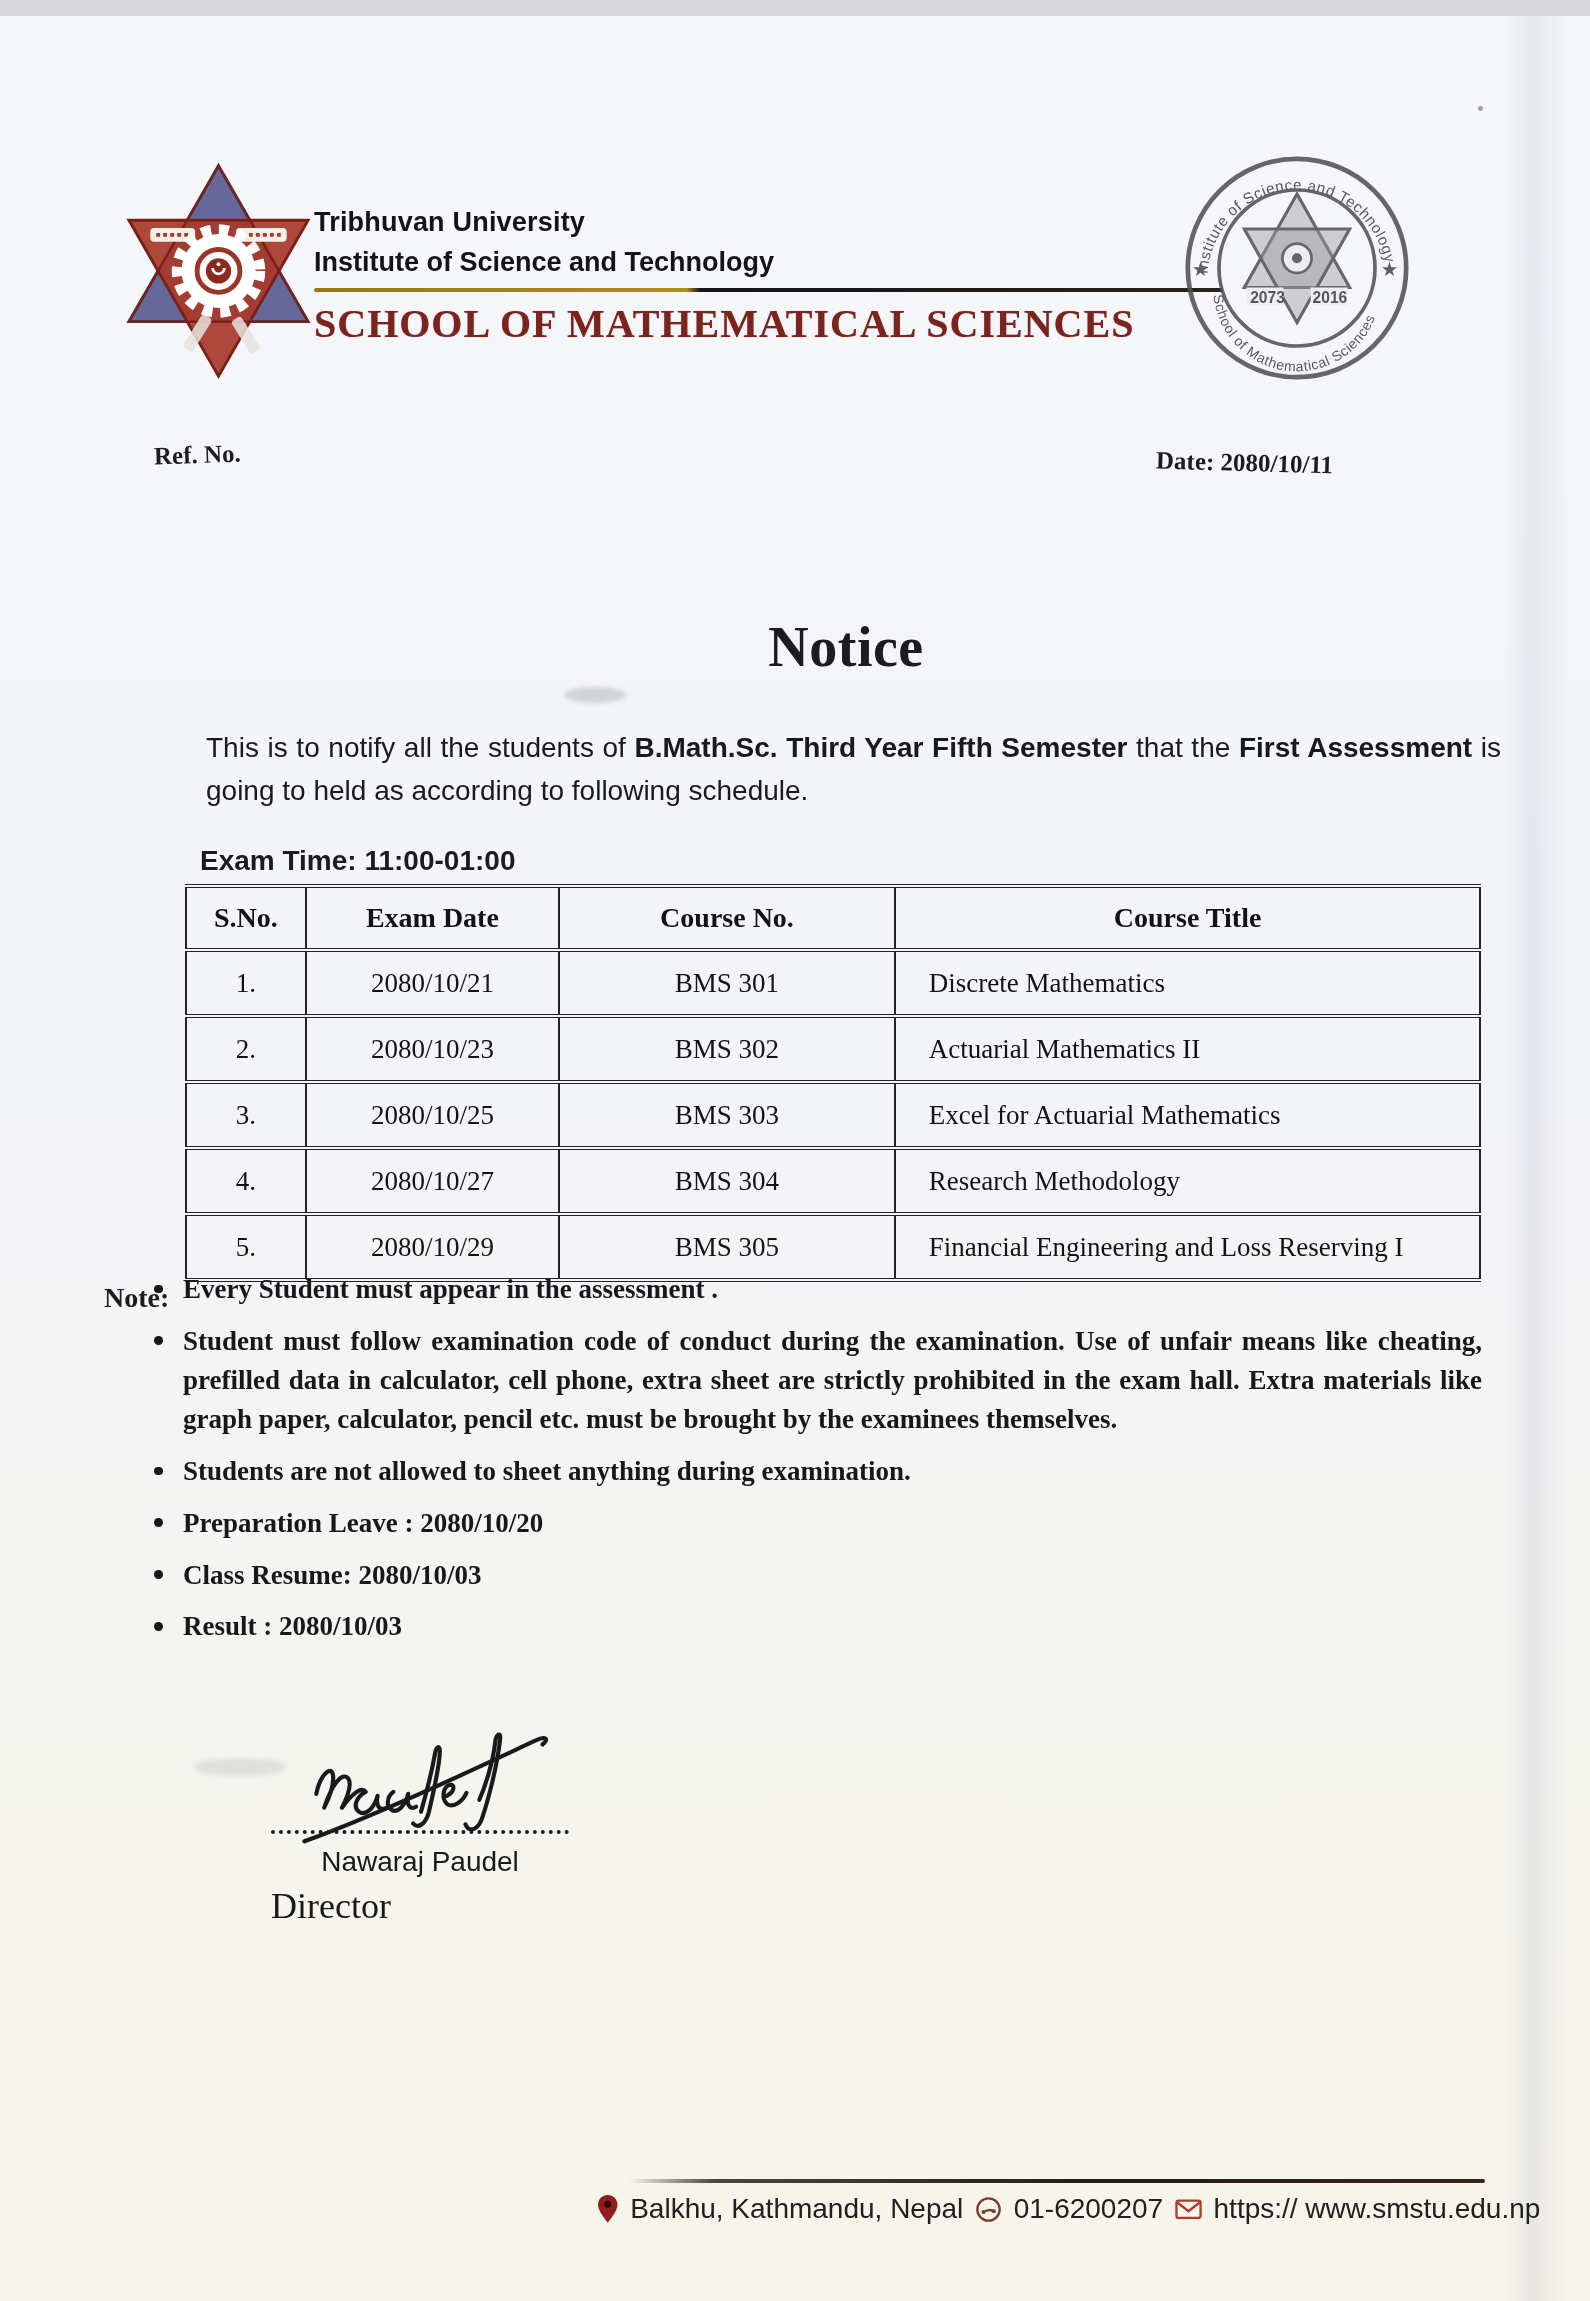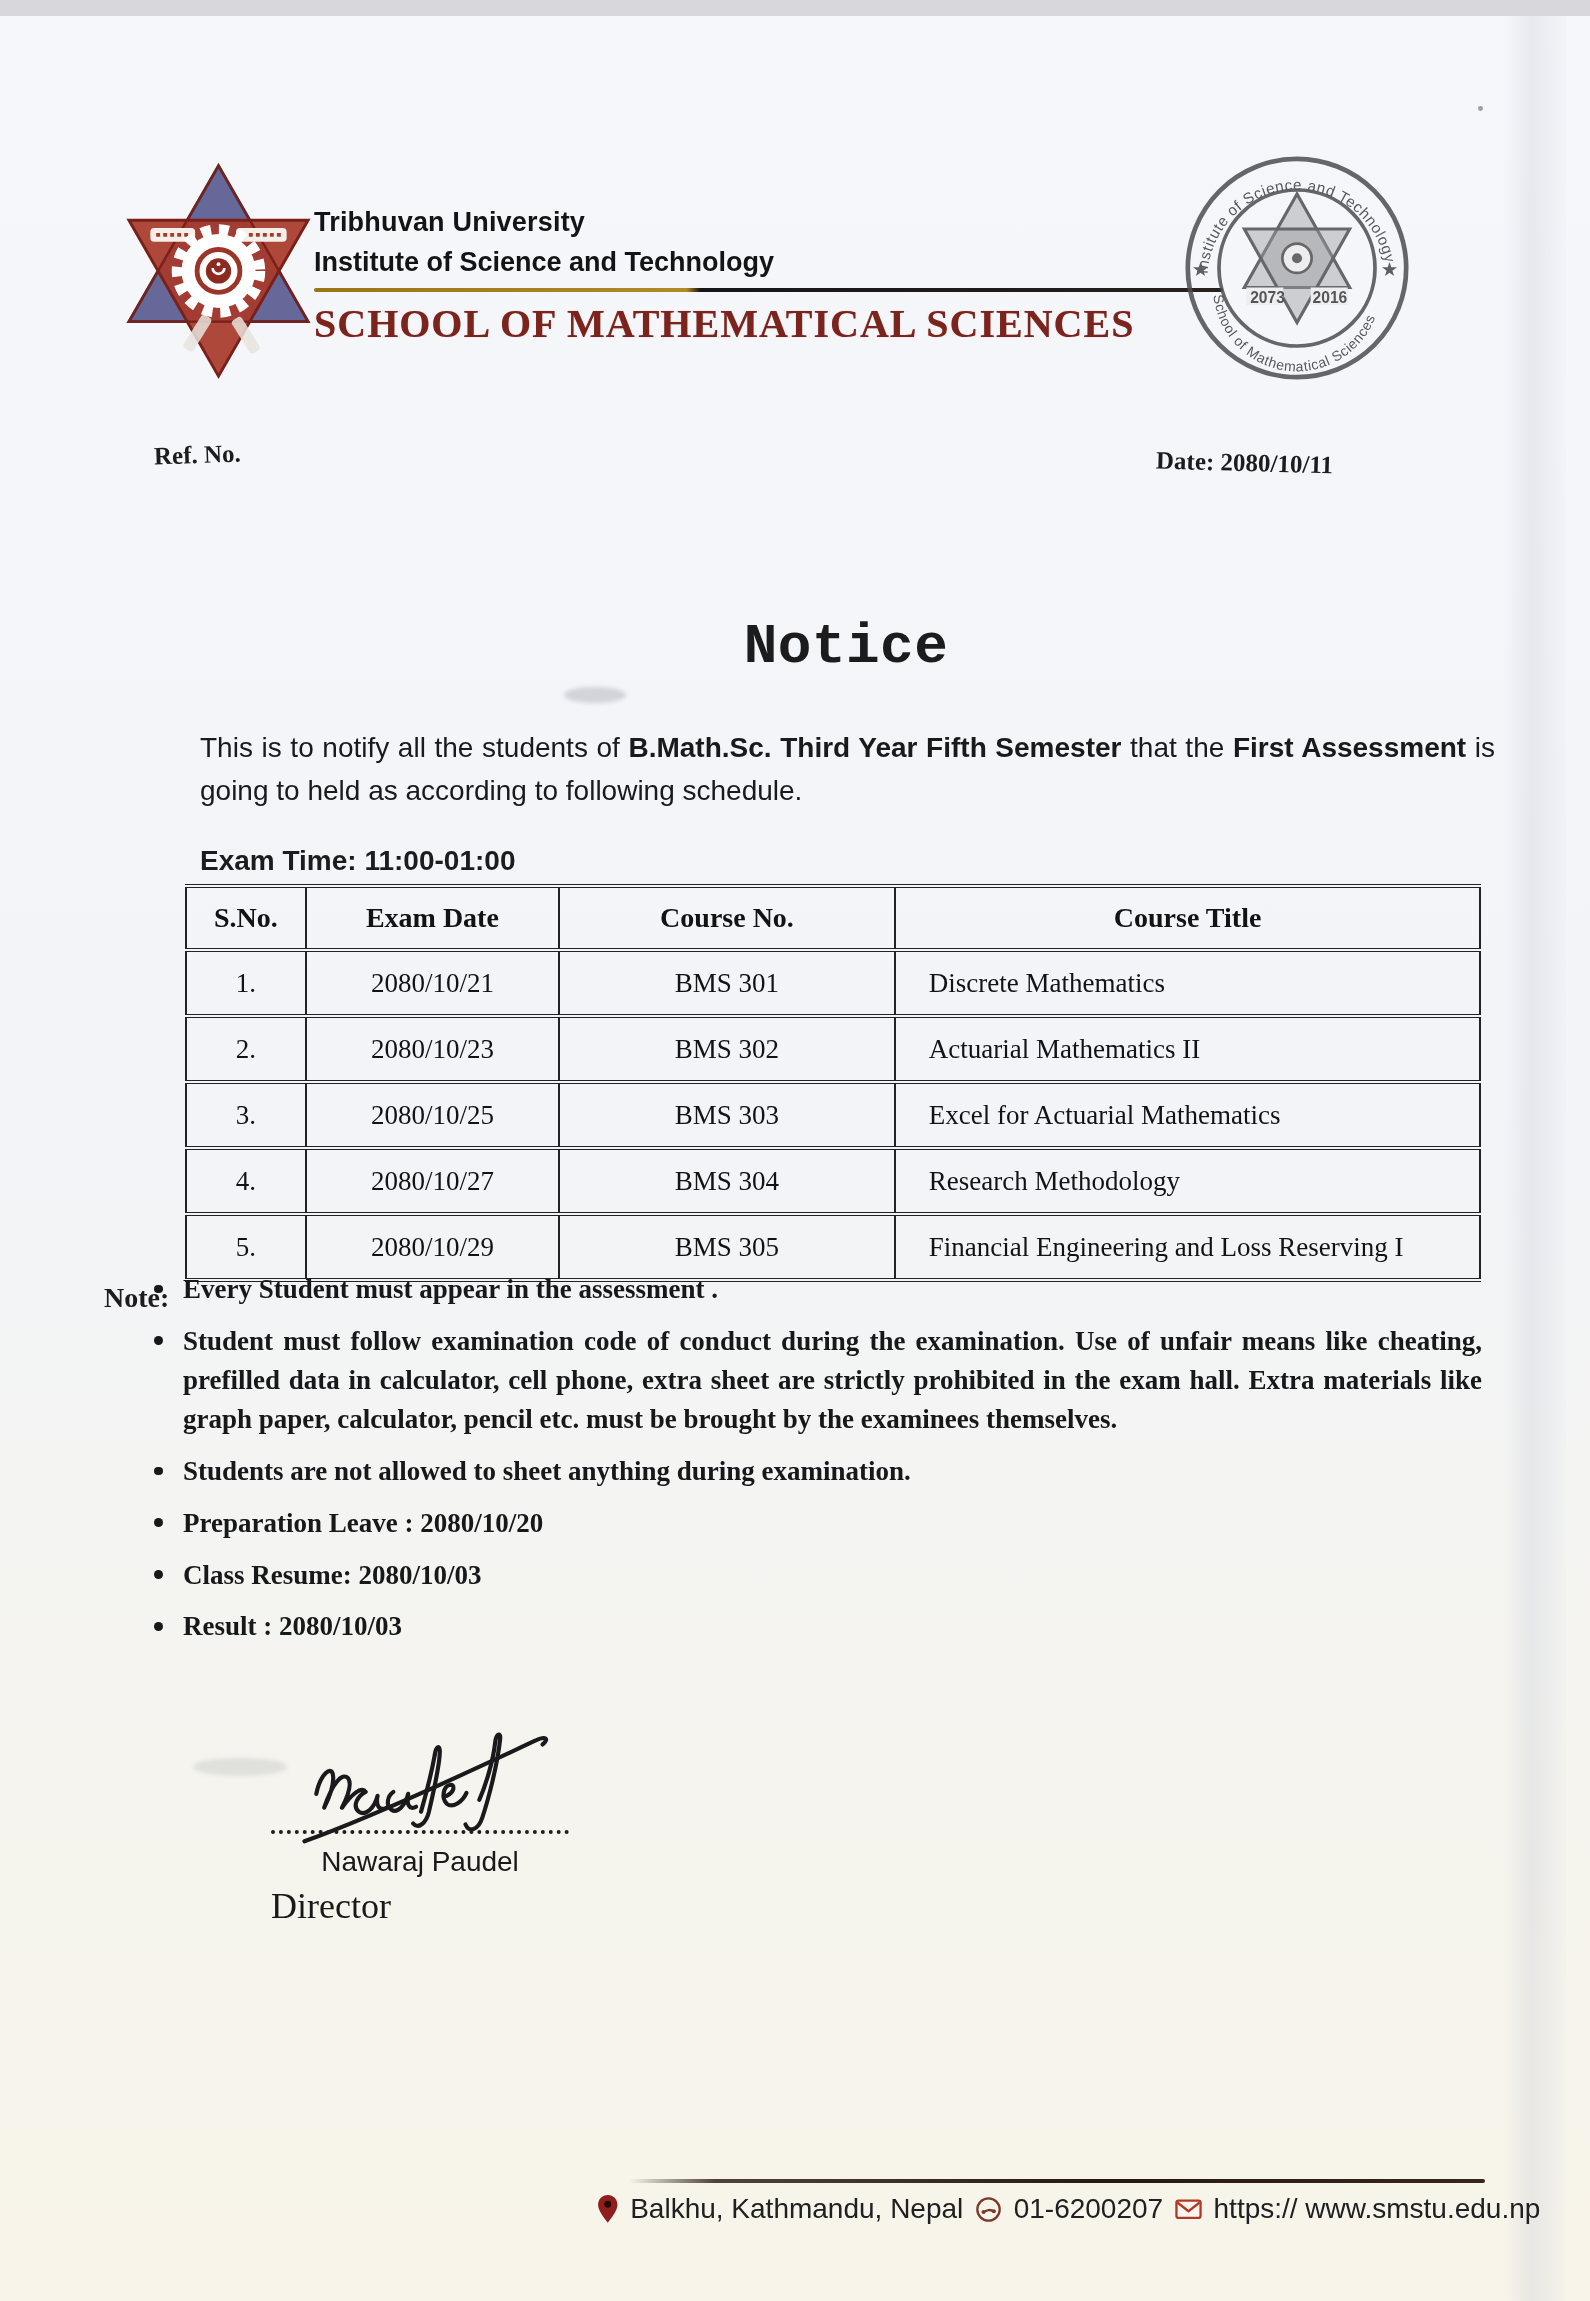--- a/index.html
+++ b/index.html
@@ -31,23 +31,23 @@
   .school{margin-top:7.8px;font-family:"Liberation Serif",serif;font-weight:bold;
     font-size:40px;letter-spacing:1px;color:#7b241d;text-shadow:0 0 1px rgba(123,36,29,.4);}
   .seal{position:absolute;left:1180px;top:135px;width:234px;height:234px;opacity:.85;}
 
   .ref{position:absolute;left:154px;top:425px;font-family:"Liberation Serif",serif;
     font-weight:bold;font-size:25px;transform:rotate(-2deg);}
   .date{position:absolute;left:1156px;top:433px;font-family:"Liberation Serif",serif;
     font-weight:bold;font-size:25px;transform:rotate(1.6deg);}
 
   .title{position:absolute;left:200px;top:599px;width:1292px;text-align:center;
-    font-family:Liberation Mono, monospace;font-weight:bold;font-size:56px;letter-spacing:0.5px;}
-
-  .para{position:absolute;left:200px;top:710px;width:1295px;
+    font-family:Liberation Serif, serif;font-weight:bold;font-size:56px;letter-spacing:0.5px;}
+
+  .para{position:absolute;left:206px;top:710px;width:1295px;
     font-size:28px;line-height:1.55;text-align:justify;color:#191a1c;}
   .para b{font-weight:bold;}
 
   .exam-time{position:absolute;left:200px;top:829px;font-weight:bold;font-size:28px;}
 
   .sched{position:absolute;left:185px;top:868px;border-collapse:collapse;
     font-family:"Liberation Serif",serif;font-size:27px;color:#131315;}
   .sched th,.sched td{border-left:2px solid #232325;border-right:2px solid #232325;
     border-top:4.9px double #232325;border-bottom:4.9px double #232325;padding:0 9.8px;}
   .sched th{height:60px;font-size:28px;font-weight:bold;text-align:center;}

